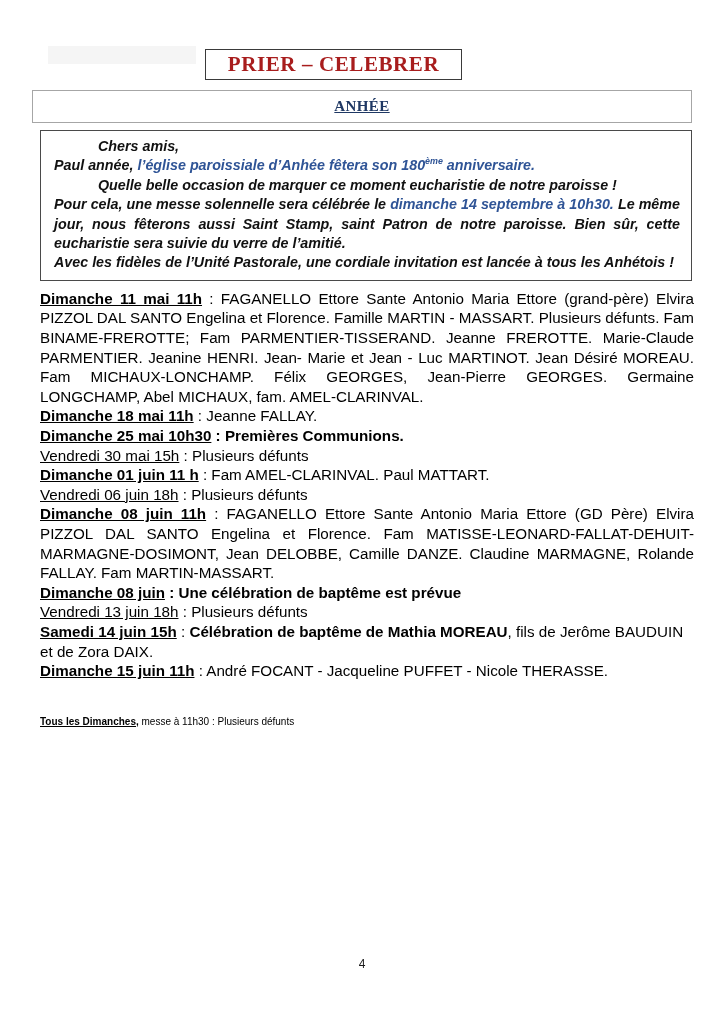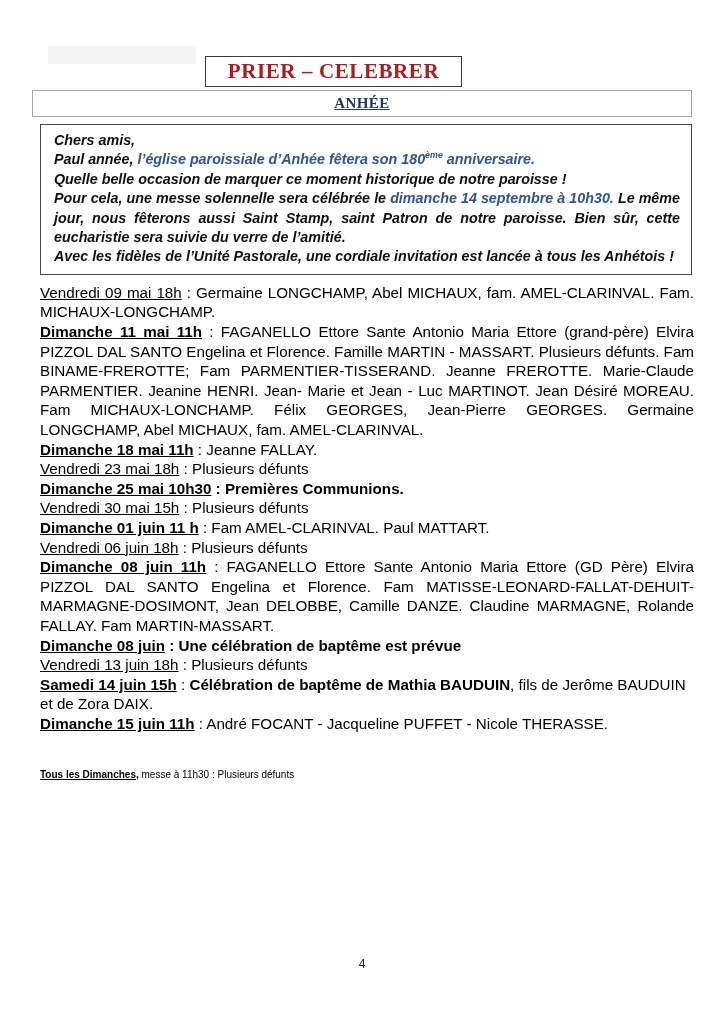--- a/index.html
+++ b/index.html
@@ -32,21 +32,21 @@
     position: absolute;
     left: 48px;
     top: 2px;
     width: 148px;
     height: 18px;
     background: #f5f5f5;
   }
   .title-box {
     position: absolute;
     left: 205px;
-    top: 12px;
+    top: 5px;
     width: 257px;
     height: 31px;
     border: 1.5px solid #3a3a3a;
     background: #ffffff;
     box-sizing: border-box;
     display: flex;
     align-items: center;
     justify-content: center;
   }
   .title-box .title-text {
@@ -56,21 +56,21 @@
     letter-spacing: 0.6px;
     color: #a81d1d;
     white-space: nowrap;
   }
 
   
   .section-bar {
     margin: 0 32px 0 32px;
     border: 1px solid #a6a6a6;
     background: #ffffff;
-    height: 27px;
+    height: 33px;
     box-sizing: border-box;
     display: flex;
     align-items: center;
     justify-content: center;
   }
   .section-bar .bar-text {
     font-family: "Liberation Serif", serif;
     font-weight: bold;
     font-size: 15px;
     color: #1f3864;
@@ -92,20 +92,21 @@
     font-style: italic;
     font-weight: bold;
     font-size: 14.3px;
     line-height: 19.4px;
     color: #111111;
     text-align: justify;
     text-justify: inter-word;
   }
   .intro-box p.nojust {
     text-align: left;
+    margin-left: 44px;
   }
   .blue {
     color: #2f5496;
   }
   sup {
     font-size: 0.62em;
     vertical-align: super;
     line-height: 0;
   }
 
@@ -173,40 +174,38 @@
 
   <div class="section-bar">
     <span class="bar-text">ANHÉE</span>
   </div>
 
   <div class="intro-box">
     <p class="nojust">Chers amis,</p>
     <p>
       <span>Paul année, </span><span class="blue">l’église paroissiale d’Anhée fêtera son 180</span><sup class="blue">ème</sup><span class="blue"> anniversaire.</span>
     </p>
-    <p class="nojust">Quelle belle occasion de marquer ce moment historique de notre paroisse !</p>
+    <p class="nojust">Quelle belle occasion de marquer ce moment eucharistie de notre paroisse !</p>
     <p>
       <span>Pour cela, une messe solennelle sera célébrée le </span><span class="blue">dimanche 14 septembre à 10h30.</span><span> Le même jour, nous fêterons aussi Saint Stamp, saint Patron de notre paroisse. Bien sûr, cette eucharistie sera suivie du verre de l’amitié.</span>
     </p>
     <p>Avec les fidèles de l’Unité Pastorale, une cordiale invitation est lancée à tous les Anhétois !</p>
   </div>
 
   <div class="listing" id="listing">
-      <p class="entry"><span class="dt">Vendredi 09 mai 18h</span><span class=""> : </span><span class="">Germaine LONGCHAMP, Abel MICHAUX, fam. AMEL-CLARINVAL. Fam. MICHAUX-LONGCHAMP.</span></p>
       <p class="entry"><span class="dt b">Dimanche 11 mai 11h</span><span class=""> : </span><span class="">FAGANELLO Ettore Sante Antonio Maria Ettore (grand-père) Elvira PIZZOL DAL SANTO Engelina et Florence. Famille MARTIN - MASSART. Plusieurs défunts. Fam BINAME-FREROTTE; Fam PARMENTIER-TISSERAND. Jeanne FREROTTE. Marie-Claude PARMENTIER. Jeanine HENRI. Jean- Marie et Jean - Luc MARTINOT. Jean Désiré MOREAU. Fam MICHAUX-LONCHAMP. Félix GEORGES, Jean-Pierre GEORGES. Germaine LONGCHAMP, Abel MICHAUX, fam. AMEL-CLARINVAL.</span></p>
       <p class="entry left"><span class="dt b">Dimanche 18 mai 11h</span><span class=""> : </span><span class="">Jeanne FALLAY.</span></p>
-      <p class="entry left"><span class="dt">Vendredi 23 mai 18h</span><span class=""> : </span><span class="">Plusieurs défunts</span></p>
       <p class="entry left"><span class="dt b">Dimanche 25 mai 10h30</span><span class="b"> : </span><span class="b">Premières Communions.</span></p>
       <p class="entry left"><span class="dt">Vendredi 30 mai 15h</span><span class=""> : </span><span class="">Plusieurs défunts</span></p>
       <p class="entry left"><span class="dt b">Dimanche 01 juin 11 h</span><span class=""> : </span><span class="">Fam AMEL-CLARINVAL. Paul MATTART.</span></p>
       <p class="entry left"><span class="dt">Vendredi 06 juin 18h</span><span class=""> : </span><span class="">Plusieurs défunts</span></p>
       <p class="entry"><span class="dt b">Dimanche 08 juin 11h</span><span class=""> : </span><span class="">FAGANELLO Ettore Sante Antonio Maria Ettore (GD Père) Elvira PIZZOL DAL SANTO Engelina et Florence. Fam MATISSE-LEONARD-FALLAT-DEHUIT-MARMAGNE-DOSIMONT, Jean DELOBBE, Camille DANZE. Claudine MARMAGNE, Rolande FALLAY. Fam MARTIN-MASSART.</span></p>
       <p class="entry left"><span class="dt b">Dimanche 08 juin</span><span class="b"> : </span><span class="b">Une célébration de baptême est prévue</span></p>
       <p class="entry left"><span class="dt">Vendredi 13 juin 18h</span><span class=""> : </span><span class="">Plusieurs défunts</span></p>
-      <p class="entry left"><span class="dt b">Samedi 14 juin 15h</span><span class=""> : </span><span class="b">Célébration de baptême de Mathia BAUDUIN</span><span class="">, fils de Jerôme BAUDUIN et de Zora DAIX.</span></p>
+      <p class="entry left"><span class="dt b">Samedi 14 juin 15h</span><span class=""> : </span><span class="b">Célébration de baptême de Mathia MOREAU</span><span class="">, fils de Jerôme BAUDUIN et de Zora DAIX.</span></p>
       <p class="entry"><span class="dt b">Dimanche 15 juin 11h</span><span class=""> : </span><span class="">André FOCANT - Jacqueline PUFFET - Nicole THERASSE.</span></p>
     </div>
 
   <div class="spacer-sm"></div>
 
 
   <div class="spacer-md"></div>
 
   <div class="tail">
     <span class="u-b">Tous les Dimanches,</span><span> messe à 11h30 : Plusieurs défunts</span>

